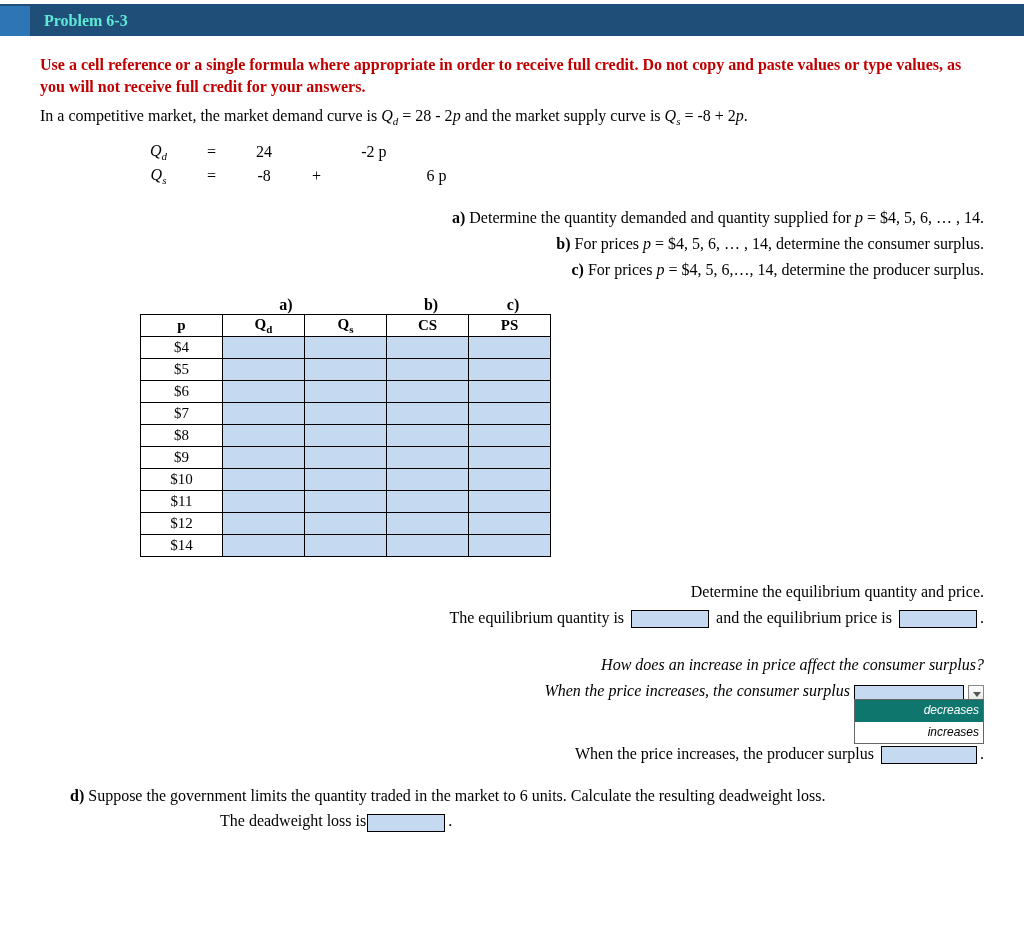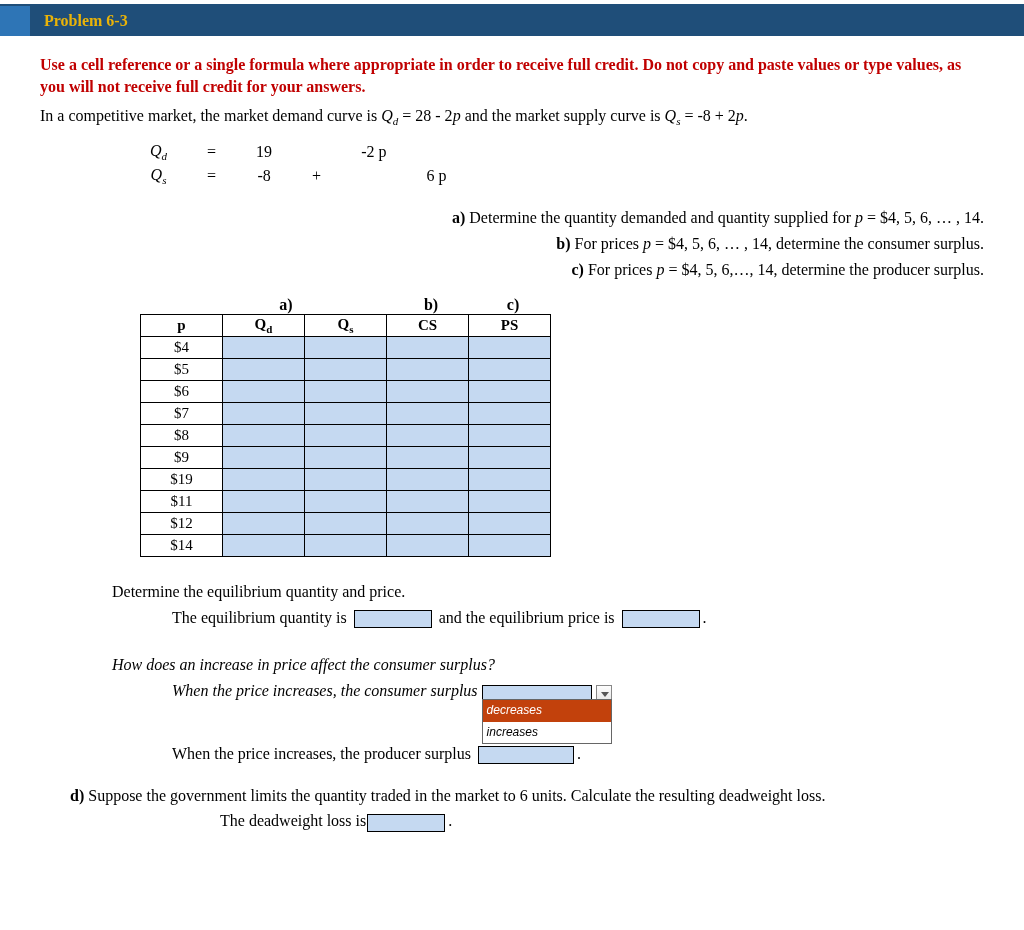--- a/index.html
+++ b/index.html
@@ -7,21 +7,21 @@
     margin: 0;
     padding: 0;
     font-family: "Times New Roman", Times, serif;
     font-size: 16px;
     color: #000;
     background: #fff;
     width: 1024px;
   }
   .header-bar {
     background: #1f4e79;
-    color: #eab308;
+    color: #5eead4;
     font-weight: bold;
     padding: 6px 14px;
     border-left: 30px solid #2e75b6;
     font-size: 16px;
     font-family: Liberation Serif, serif;
   }
   .content {
     padding: 18px 40px 30px 40px;
   }
   .instr {
@@ -65,21 +65,21 @@
     width: 82px;
     height: 22px;
     text-align: center;
     font-weight: normal;
     font-size: 15px;
     padding: 1px 4px;
   }
   .data-table th { font-weight: bold; background:#fff; }
   .input-cell { background: #c5d9f1; }
 
-  .block { margin-left: 72px; margin-top: 22px; line-height: 1.6; }
+  .block { margin-left: 72px; margin-top: 22px; line-height: 1.6; text-align: right; }
   .indent { margin-left: 60px; }
   .fill-box {
     display: inline-block;
     width: 78px;
     height: 18px;
     background: #c5d9f1;
     border: 1px solid #000;
     vertical-align: middle;
     margin: 0 3px;
   }
@@ -121,21 +121,21 @@
     border: 1px solid #666;
     background: #fff;
     font-size: 12px;
     font-family: Arial, sans-serif;
     z-index: 5;
   }
   .dropdown-list div {
     padding: 1px 4px;
     cursor: default;
   }
-  .dropdown-list .sel { background: #c2410c; color: #fff; }
+  .dropdown-list .sel { background: #0f766e; color: #fff; }
   .part-d { margin-left: 30px; margin-top: 16px; line-height: 1.6;}
   .bottom-border {
     border-top: 2px solid #1f4e79;
     margin-top: 4px;
   }
 </style>
 </head>
 <body>
 
 <div class="bottom-border"></div>
@@ -148,21 +148,21 @@
 
   <div class="para">
     <span>In a competitive market, the market demand curve is </span><span class="qsub"><span>Q</span><span class="sub">d</span></span><span> = 28 - 2</span><span class="i">p</span><span>  and the market supply curve is </span><span class="qsub"><span>Q</span><span class="sub">s</span></span><span> = -8 + 2</span><span class="i">p</span><span>.</span>
   </div>
 
   <table class="eq-table">
     <tbody>
         <tr>
       <td><span class="qsub"><span>Q</span><span class="sub">d</span></span></td>
       <td>=</td>
-      <td>19</td>
+      <td>24</td>
       <td></td>
       <td>-2 p</td>
       <td></td>
     </tr>
     <tr>
       <td><span class="qsub"><span>Q</span><span class="sub">s</span></span></td>
       <td>=</td>
       <td>-8</td>
       <td>+</td>
       <td></td>
@@ -232,21 +232,21 @@
             <td class="input-cell"></td>
           </tr>
           <tr>
             <td>$9</td>
             <td class="input-cell"></td>
             <td class="input-cell"></td>
             <td class="input-cell"></td>
             <td class="input-cell"></td>
           </tr>
           <tr>
-            <td>$19</td>
+            <td>$10</td>
             <td class="input-cell"></td>
             <td class="input-cell"></td>
             <td class="input-cell"></td>
             <td class="input-cell"></td>
           </tr>
           <tr>
             <td>$11</td>
             <td class="input-cell"></td>
             <td class="input-cell"></td>
             <td class="input-cell"></td>

